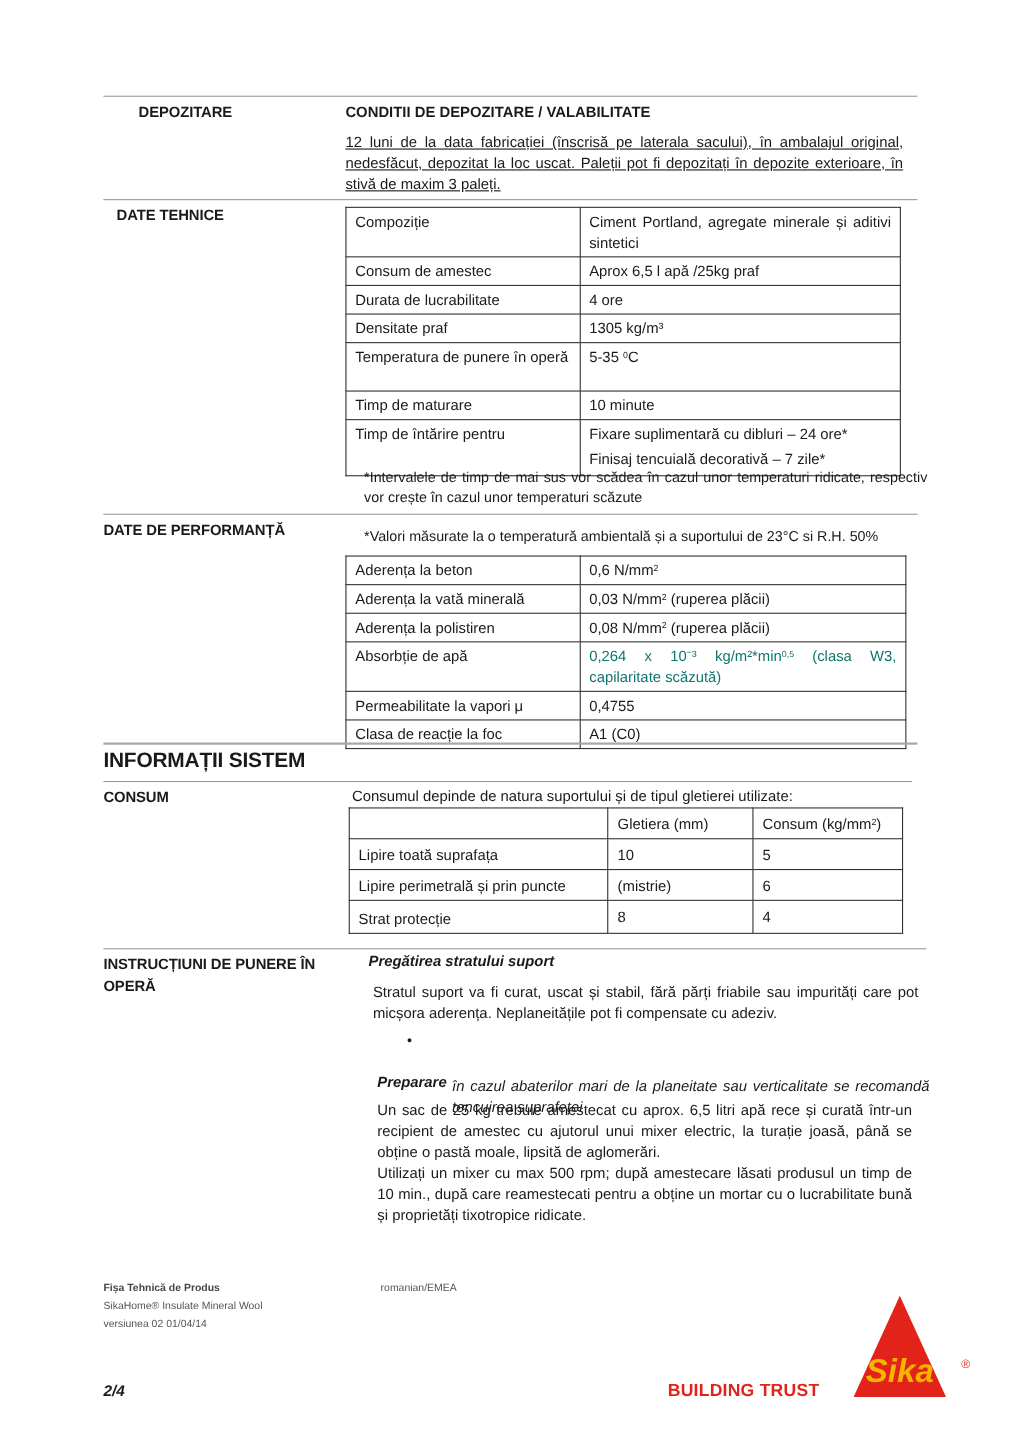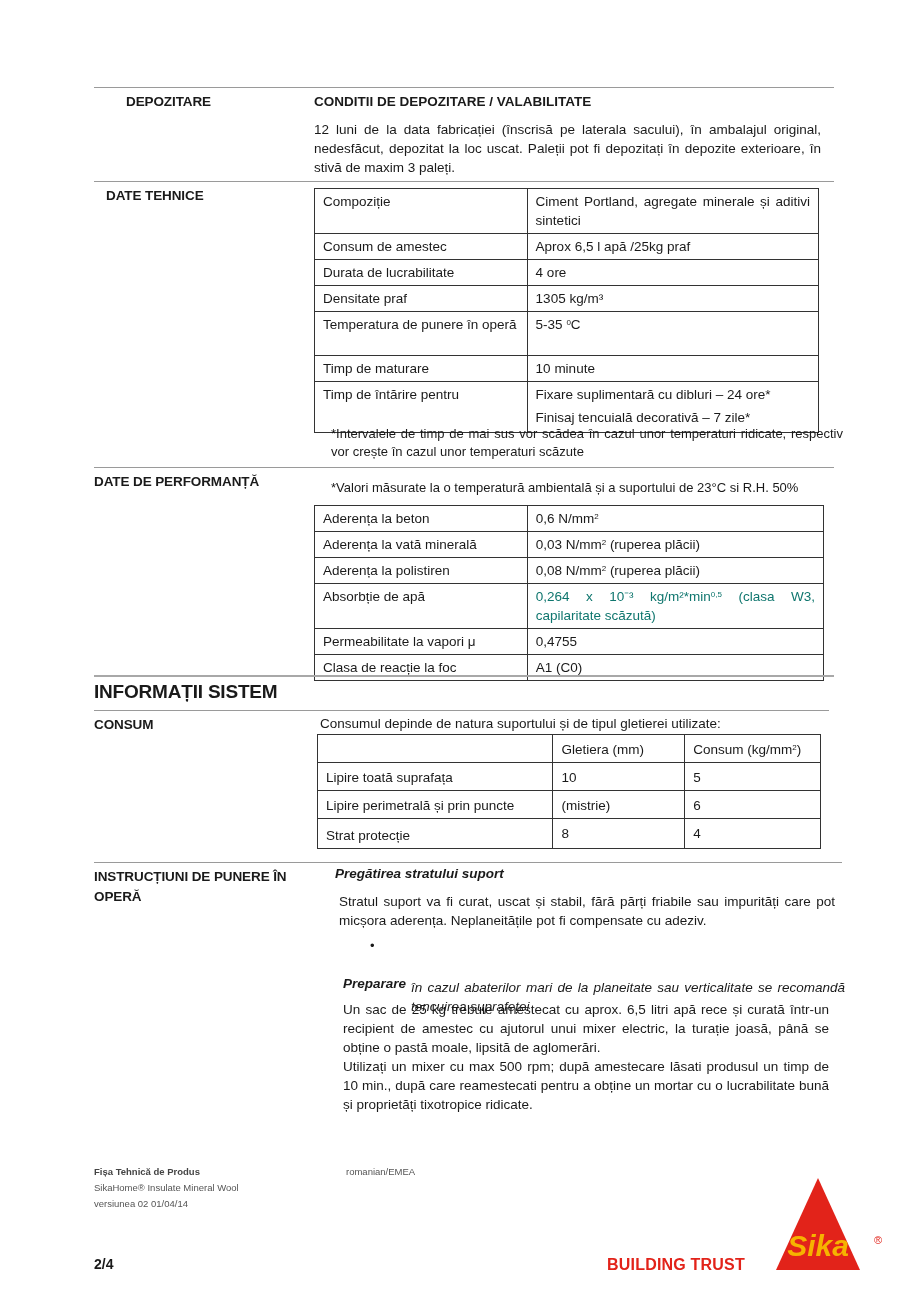--- a/index.html
+++ b/index.html
@@ -19,21 +19,21 @@
   .bold { font-weight: bold; }
   .footer-small { position: absolute; font-size: 9.5px; color: #555; line-height: 16px; }
 </style>
 </head>
 <body>
 
 <div class="rule" style="left:94px; top:87px; width:740px;"></div>
 
 <div class="label" style="top:92px;margin-left:32px;">DEPOZITARE</div>
 <div class="abs bold" style="left:314px; top:92px; font-size:13.5px; line-height:20px;">CONDITII DE DEPOZITARE / VALABILITATE</div>
-<div class="para" style="left:314px; top:120px; width:507px;">12 luni de la data fabricației (înscrisă pe laterala sacului), în ambalajul original, nedesfăcut, depozitat la loc uscat. Paleții pot fi  depozitați în depozite exterioare, în stivă de maxim 3 paleți.</div>
+<div class="para" style="left:314px; top:120px; width:507px;text-decoration:underline;">12 luni de la data fabricației (înscrisă pe laterala sacului), în ambalajul original, nedesfăcut, depozitat la loc uscat. Paleții pot fi  depozitați în depozite exterioare, în stivă de maxim 3 paleți.</div>
 
 <div class="rule" style="left:94px; top:181px; width:740px;"></div>
 
 <div class="label" style="top:186px;padding-left:12px;">DATE TEHNICE</div>
 <table class="grid" style="left:314px; top:188px; width:505px;">
   <colgroup>
       <col style="width:213px">
       <col style="width:292px">
     </colgroup>
   <tbody>
@@ -154,21 +154,21 @@
 <div class="abs" style="left:370px; top:938px; font-size:13px;">•</div>
 <div class="para ital" style="left:411px; top:938px; width:434px;margin-top:40px;">în cazul abaterilor mari de la planeitate sau verticalitate se recomandă tencuirea suprafeței</div>
 <div class="abs ital bold" style="left:343px; top:976px; font-size:13.5px;">Preparare</div>
 <div class="para" style="left:343px; top:1000px; width:486px;">Un sac de 25 kg trebuie amestecat cu aprox. 6,5 litri apă rece și curată într-un recipient de amestec cu ajutorul unui mixer electric, la turație joasă, până se obține o pastă moale, lipsită de aglomerări.</div>
 <div class="para" style="left:343px; top:1057px; width:486px;">Utilizați un mixer cu max 500 rpm; după amestecare lăsati produsul un timp de 10 min., după care reamestecati pentru a obține un mortar cu o lucrabilitate bună și proprietăți tixotropice ridicate.</div>
 
 <div class="footer-small bold" style="left:94px; top:1164px; color:#444;">Fișa Tehnică de Produs</div>
 <div class="footer-small" style="left:94px; top:1180px;">SikaHome® Insulate Mineral Wool</div>
 <div class="footer-small" style="left:94px; top:1196px;">versiunea 02 01/04/14</div>
 <div class="footer-small" style="left:346px; top:1164px;">romanian/EMEA</div>
-<div class="abs bold" style="left:94px; top:1256px; font-size:14px;">2/4</div>
+<div class="abs bold" style="left:94px; top:1256px; font-size:14px;font-style:italic;">2/4</div>
 
 <div class="abs" style="left:607px; top:1256px; font-size:16px; font-weight:bold; color:#e2231a; letter-spacing:0.2px;">BUILDING TRUST</div>
 
 <div class="abs" style="left:776px; top:1178px; width:112px; height:96px;">
   <svg width="112" height="96" viewBox="0 0 112 96">
     <polygon points="42,0 84,92 0,92" fill="#e2231a"></polygon>
     <text x="42" y="78" text-anchor="middle" font-family="Liberation Sans, sans-serif" font-size="30" font-style="italic" font-weight="bold" fill="#f6b300">Sika</text>
     <text x="102" y="66" text-anchor="middle" font-family="Liberation Sans, sans-serif" font-size="11" fill="#e2231a">®</text>
   </svg>
 </div>

